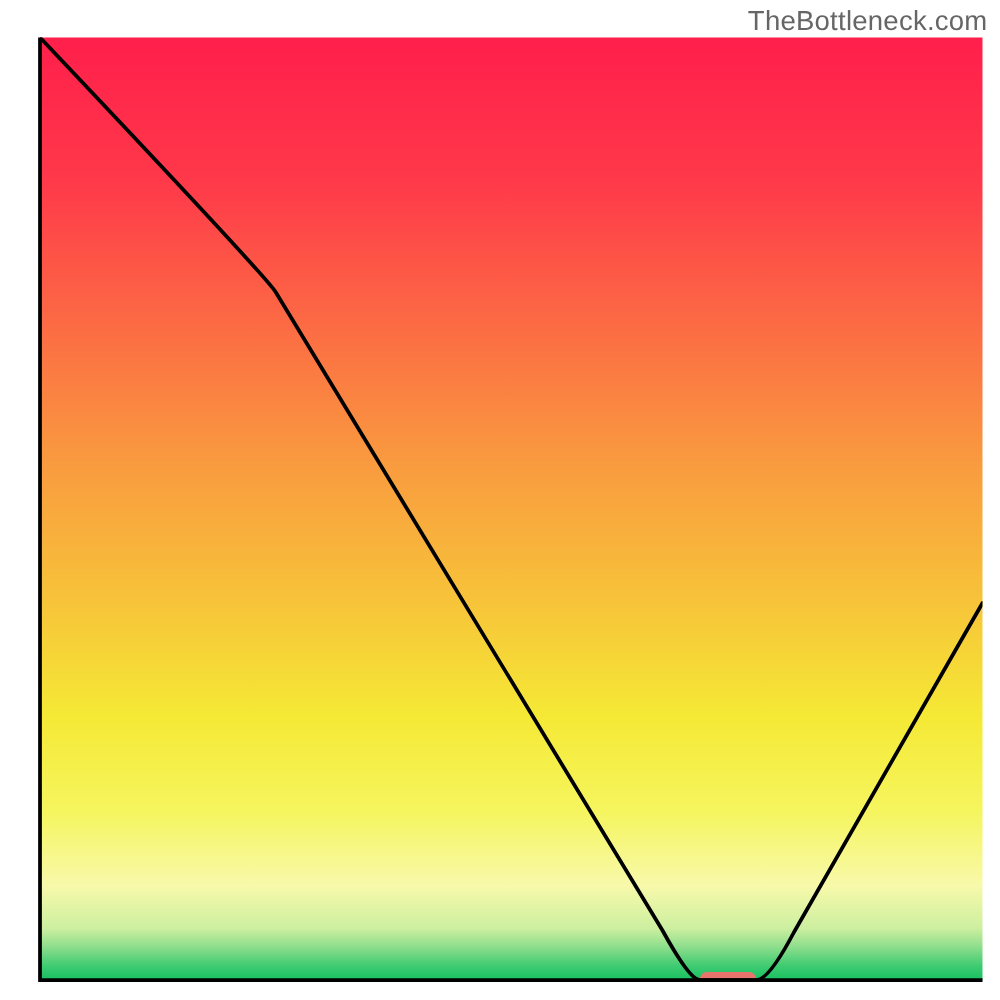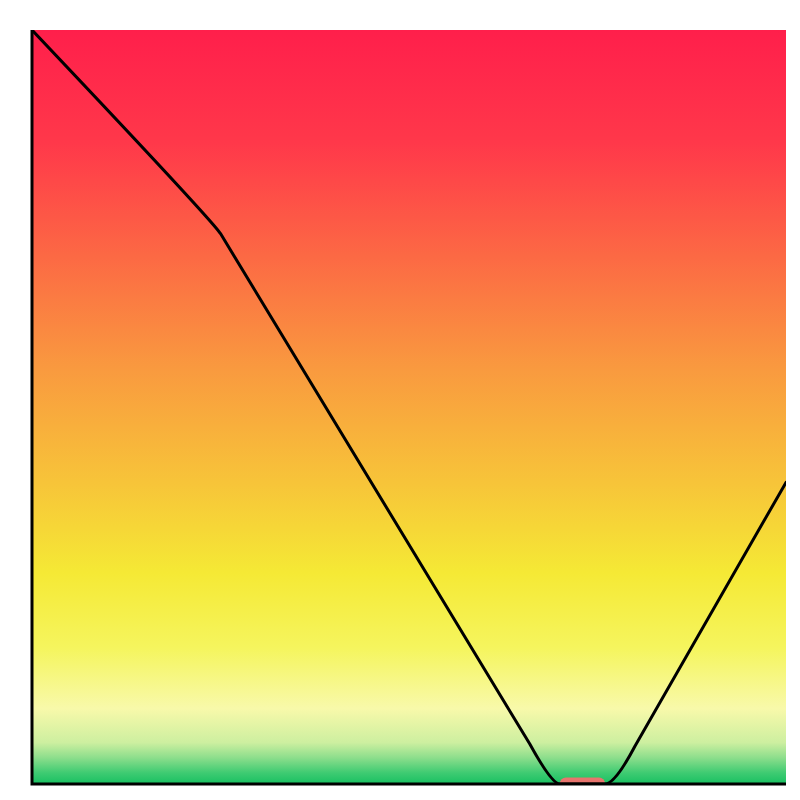--- a/index.html
+++ b/index.html
@@ -30,20 +30,21 @@
     top: 0;
     left: 0;
     width: 800px;
     height: 800px;
   }
 </style>
 </head>
 <body>
 
 <div class="container">
+  <div class="watermark">TheBottleneck.com</div>
 
   <svg class="chart" viewBox="0 0 800 800">
     <defs>
       <linearGradient id="bgGrad" x1="0" y1="0" x2="0" y2="1">
           <stop offset="0%" stop-color="#FF1F4B"></stop>
           <stop offset="15%" stop-color="#FF384A"></stop>
           <stop offset="30%" stop-color="#FC6944"></stop>
           <stop offset="45%" stop-color="#F99A3F"></stop>
           <stop offset="60%" stop-color="#F7C439"></stop>
           <stop offset="72%" stop-color="#F5E935"></stop>

